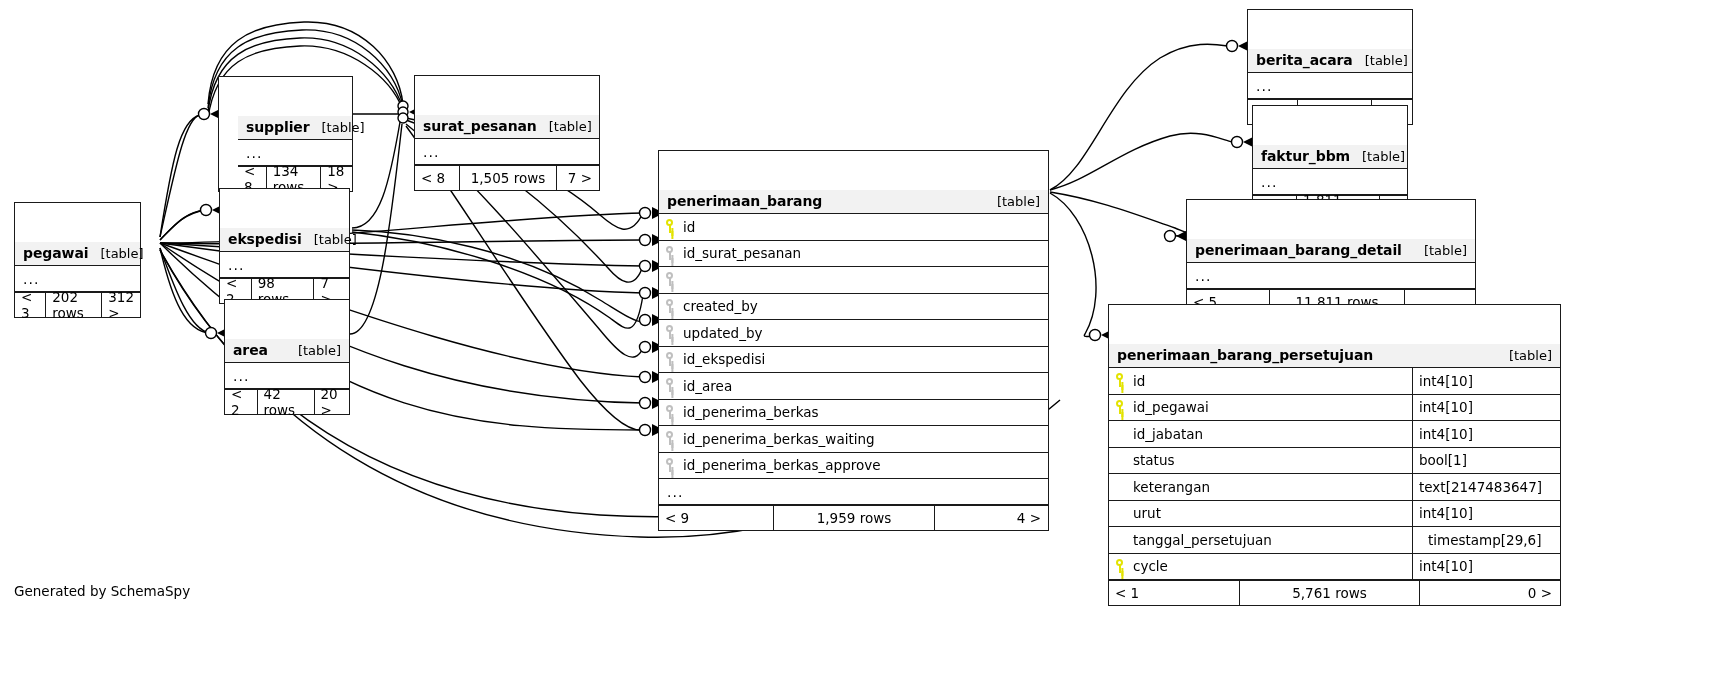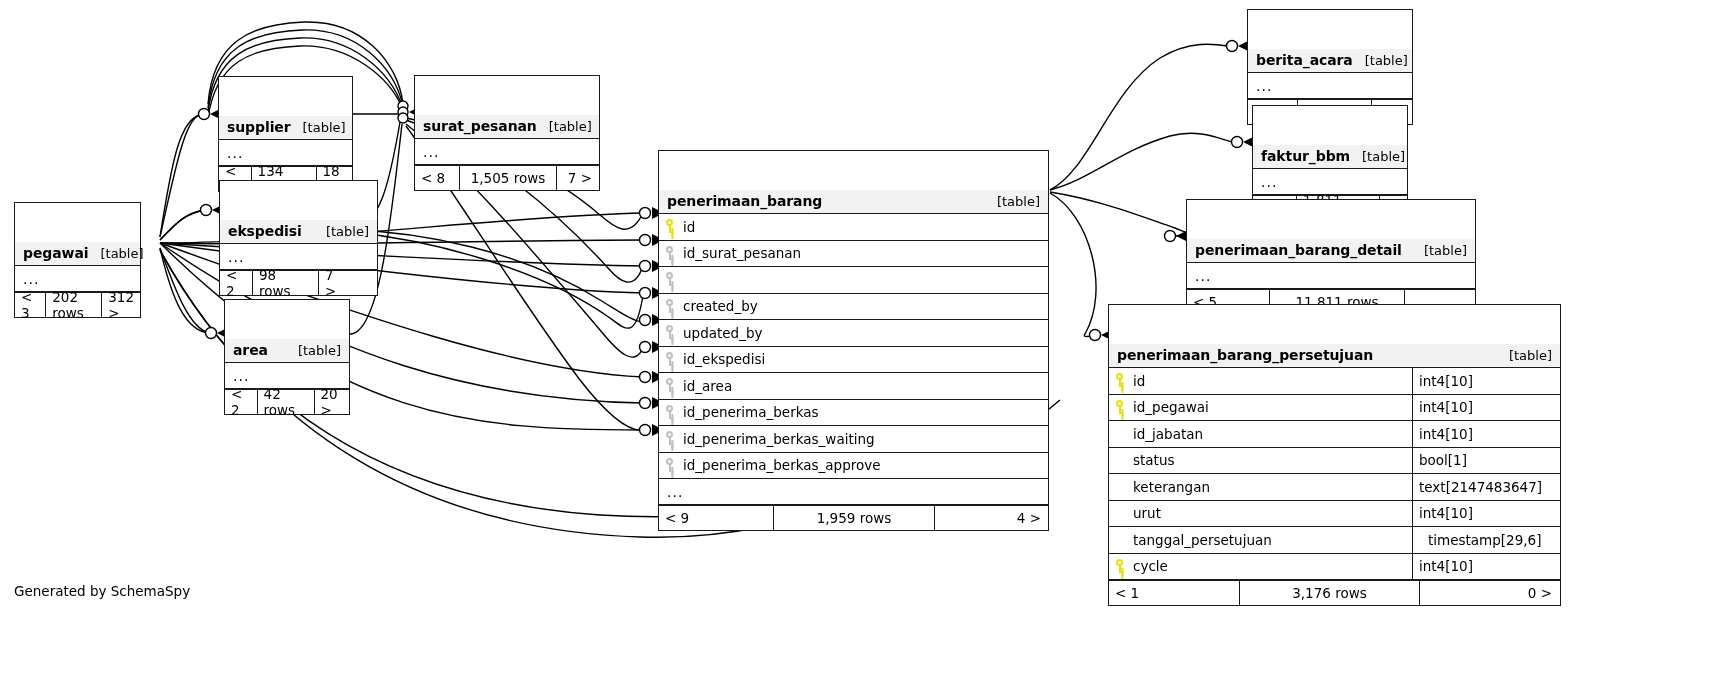--- a/index.html
+++ b/index.html
@@ -208,34 +208,34 @@
       <span class="ttag">[table]</span>
     </div>
     <div class="ellipsis-row">...</div>
     <div class="footer">
       <div class="fcell fleft" style="width:36px;">&lt; 3</div>
       <div class="fcell fmid" style="width:67px;">202 rows</div>
       <div class="fcell fright" style="width:42px;">312 &gt;</div>
     </div>
   </div>
 
-  <div class="table" style="left:218px;top:76px;width:135px;">
+  <div class="table" style="left:218px;top:76px;width:135px;padding-left:19px;">
     <div class="title">
       <span class="tname">supplier</span>
       <span class="ttag">[table]</span>
     </div>
     <div class="ellipsis-row">...</div>
     <div class="footer">
       <div class="fcell fleft" style="width:33px;">&lt; 8</div>
       <div class="fcell fmid" style="width:66px;">134 rows</div>
       <div class="fcell fright" style="width:36px;">18 &gt;</div>
     </div>
   </div>
 
-  <div class="table" style="left:219px;top:180px;width:159px;">
+  <div class="table" style="left:219px;top:188px;width:131px;">
     <div class="title">
       <span class="tname">ekspedisi</span>
       <span class="ttag">[table]</span>
     </div>
     <div class="ellipsis-row">...</div>
     <div class="footer">
       <div class="fcell fleft" style="width:33px;">&lt; 2</div>
       <div class="fcell fmid" style="width:66px;">98 rows</div>
       <div class="fcell fright" style="width:36px;">7 &gt;</div>
     </div>
@@ -398,20 +398,20 @@
         <span class="colname">tanggal_persetujuan</span>
         <span class="coltype" style="width:142px;padding-left:15px;">timestamp[29,6]</span>
       </div>
     <div class="row">
         <span class="key pk"></span>
         <span class="colname">cycle</span>
         <span class="coltype" style="width:142px;">int4[10]</span>
       </div>
     <div class="footer">
       <div class="fcell fleft" style="width:131px;">&lt; 1</div>
-      <div class="fcell fmid" style="width:180px;">3,176 rows</div>
+      <div class="fcell fmid" style="width:180px;">5,761 rows</div>
       <div class="fcell fright" style="width:138px;">0 &gt;</div>
     </div>
   </div>
 
   <div id="credit">Generated by SchemaSpy</div>
 
 </div>
 
 </body></html>

